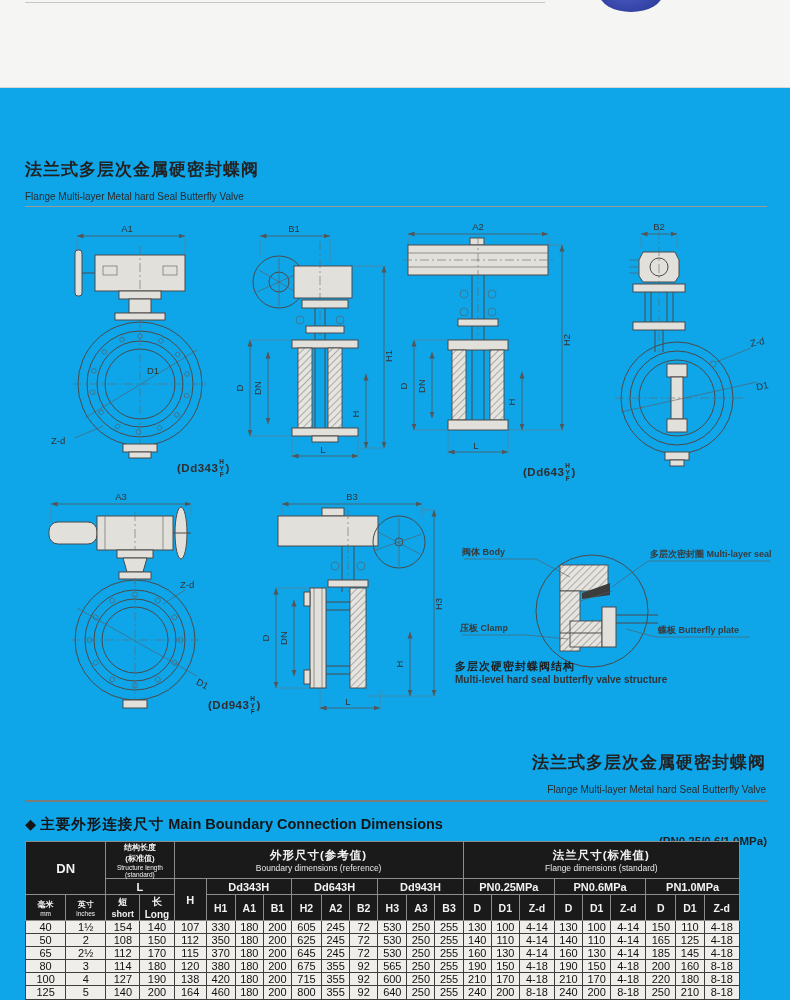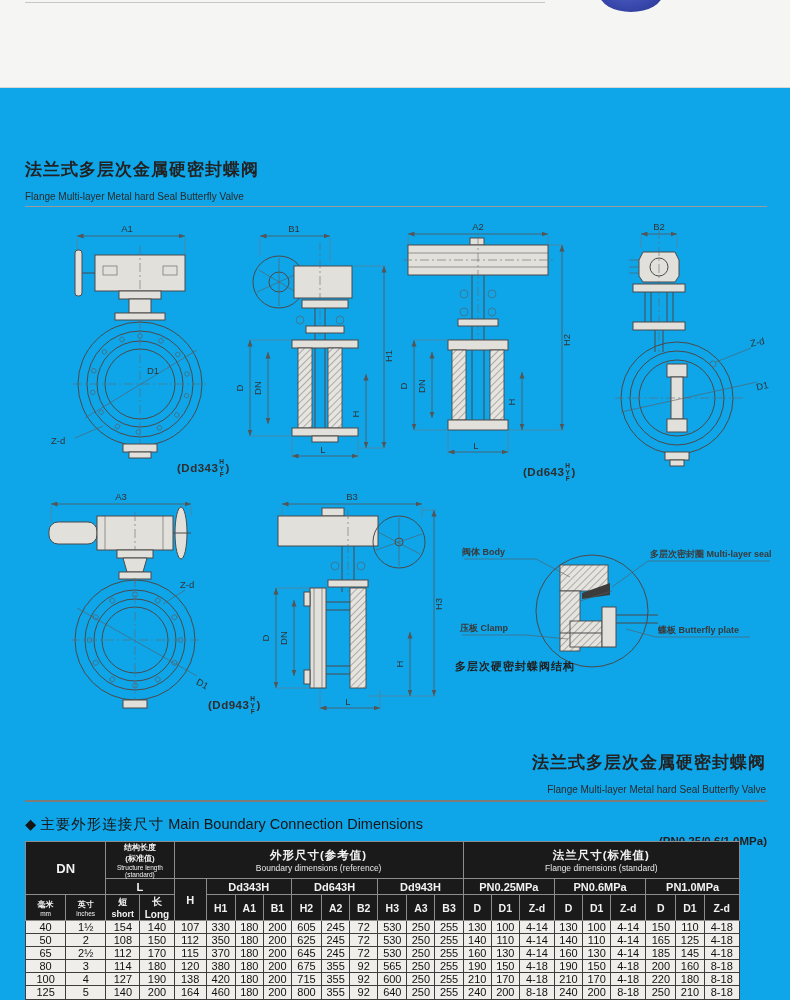--- a/index.html
+++ b/index.html
@@ -37,21 +37,21 @@
   .dark{ fill:#3c3c3c; }
 
   .dcaption { position:absolute; font-size:11.5px; font-weight:bold; color:#2e2e2e; letter-spacing:0.5px; }
   .stack { display:inline-flex; flex-direction:column; vertical-align:middle; line-height:1; margin:0 1px; }
   .stack i { font-style:normal; font-size:6.5px; font-weight:bold; text-align:center; }
   .detail-caption { position:absolute; left:455px; top:659px; width:290px; text-align:left; }
   .detail-caption .zh { font-size:11px; font-weight:bold; letter-spacing:1px; }
   .detail-caption .en { font-size:10px; font-weight:bold; color:#333; }
 
   .table-heading { position:absolute; left:25px; top:815px; width:742px; }
-  .th-left { font-size:14.5px; font-weight:normal; color:#151515;text-align:center; }
+  .th-left { font-size:14.5px; font-weight:bold; color:#151515;text-align:center; }
   .th-left .zh { letter-spacing:1px; }
   .th-pn { position:absolute; right:0; top:20px; font-size:11.5px; font-weight:bold; }
 
   table.dims { position:absolute; left:25px; top:841px; width:715px; border-collapse:collapse; table-layout:fixed;
     border:1px solid #222; }
   table.dims thead th { background:#1a1a1a; color:#f2f2f2; border:1px solid #8d8d8d; font-weight:bold;
     text-align:center; vertical-align:middle; padding:0; }
   .hr1 th { height:34px; }
   .hr2 th { height:16px; font-size:11px; }
   .hr3 th { height:16px; font-size:10.5px;margin-top:36px; }
@@ -391,20 +391,21 @@
     <line class="lnt" x1="22" y1="102" x2="86" y2="102"></line>
       <line class="lnt" x1="86" y1="102" x2="128" y2="106"></line>
     <text x="20" y="98" style="font-weight:bold">压板 Clamp</text>
     <line class="lnt" x1="216" y1="104" x2="310" y2="104"></line>
       <line class="lnt" x1="216" y1="104" x2="186" y2="96"></line>
     <text x="218" y="100" style="font-weight:bold">蝶板 Butterfly plate</text>
   </svg>
 
   <div class="detail-caption">
     <div class="zh">多层次硬密封蝶阀结构</div>
+    <div class="en">Multi-level hard seal butterfly valve structure</div>
   </div>
 
   <div class="title-block tb-bottom">
     <div class="title-zh">法兰式多层次金属硬密封蝶阀</div>
     <div class="title-en">Flange Multi-layer Metal hard Seal Butterfly Valve</div>
   </div>
   <div class="rule rule-bottom"></div>
 
   <div class="table-heading">
     <span class="th-left">

